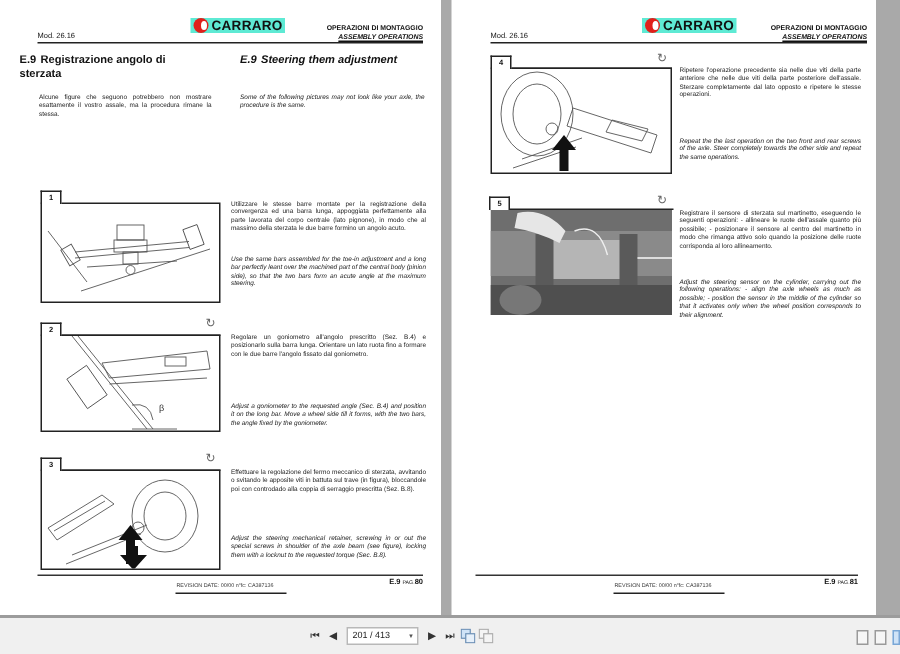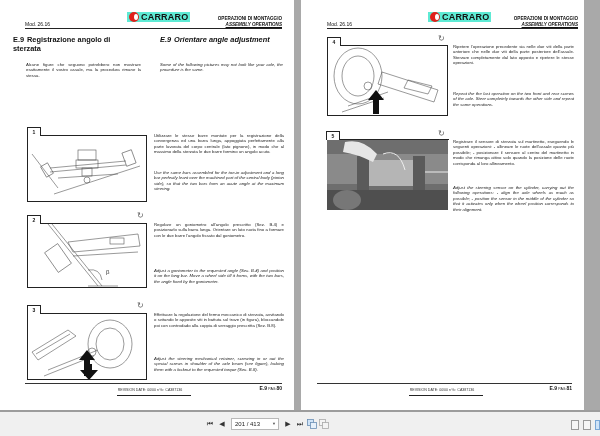--- a/index.html
+++ b/index.html
@@ -59,21 +59,21 @@
       <div class="op">
         <div>OPERAZIONI DI MONTAGGIO</div>
         <div class="en">ASSEMBLY OPERATIONS</div>
       </div>
     </div>
 
     <div class="h-it" style="left:13px; top:35px; width:110px;">
       <span class="sec">E.9</span><span>Registrazione angolo di sterzata</span>
     </div>
     <div class="h-en" style="left:160px; top:35px; width:130px;">
-      <span class="sec">E.9</span><span>Orientare angle adjustment</span>
+      <span class="sec">E.9</span><span>Steering them adjustment</span>
     </div>
 
     <div class="p" style="left:26px; top:62px; width:115px;">Alcune figure che seguono potrebbero non mostrare esattamente il vostro assale, ma la procedura rimane la stessa.</div>
     <div class="p i" style="left:160px; top:62px; width:123px;">Some of the following pictures may not look like your axle, the procedure is the same.</div>
 
     <div class="fig" style="left:27px; top:135px; width:120px; height:67px;">
       <div class="tab">1</div>
       <svg width="118" height="65" viewBox="0 0 118 65">
         <g stroke="#555" stroke-width="0.6" fill="none">
           <line x1="4" y1="18" x2="30" y2="52"></line>

